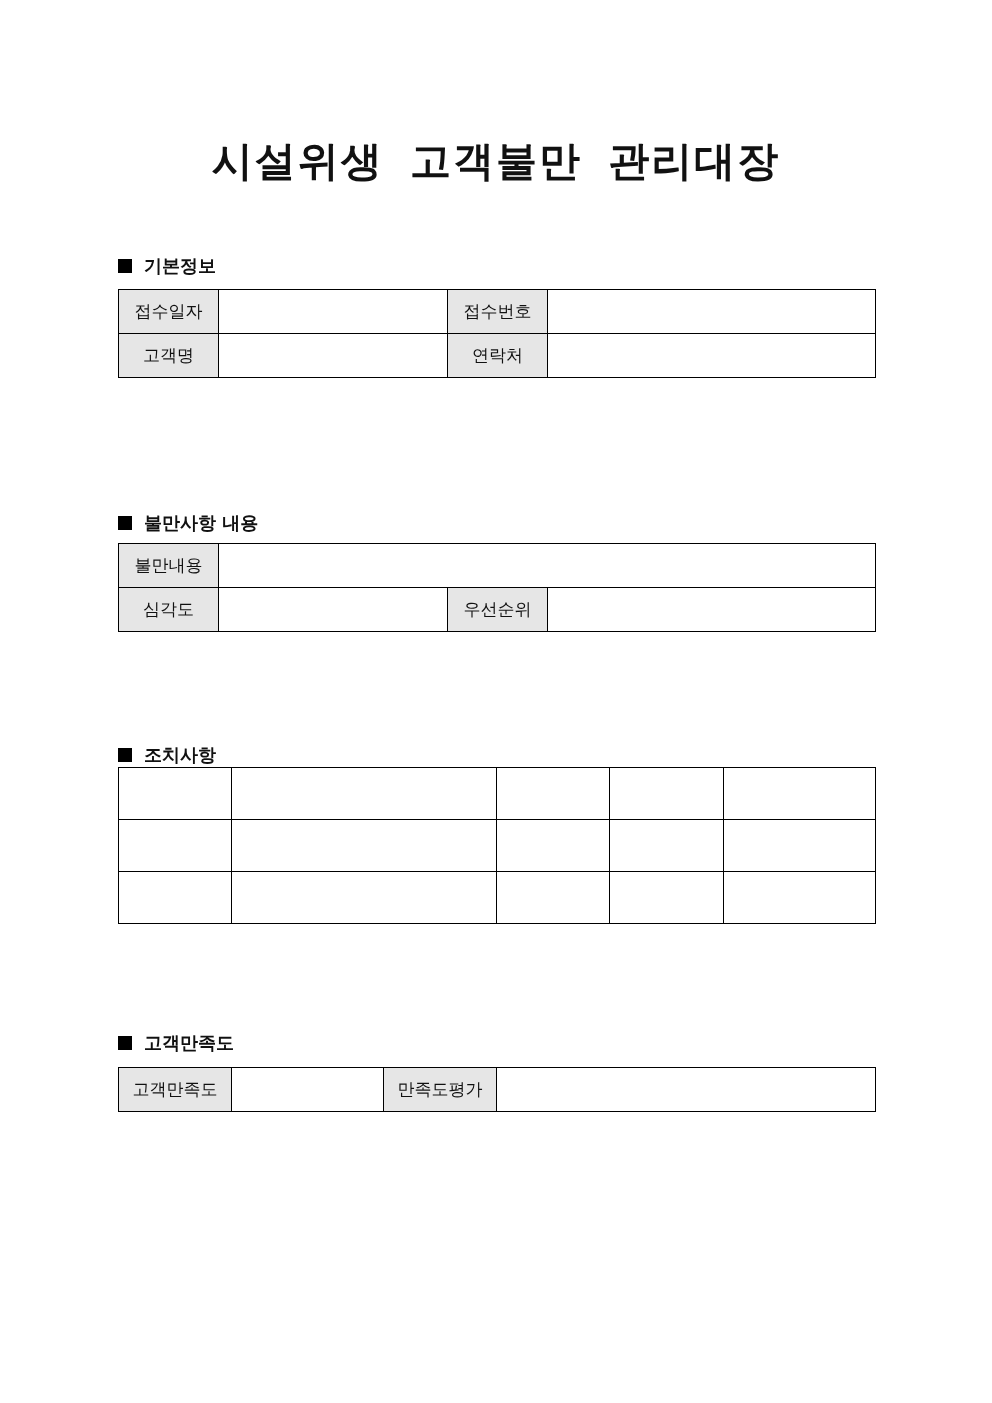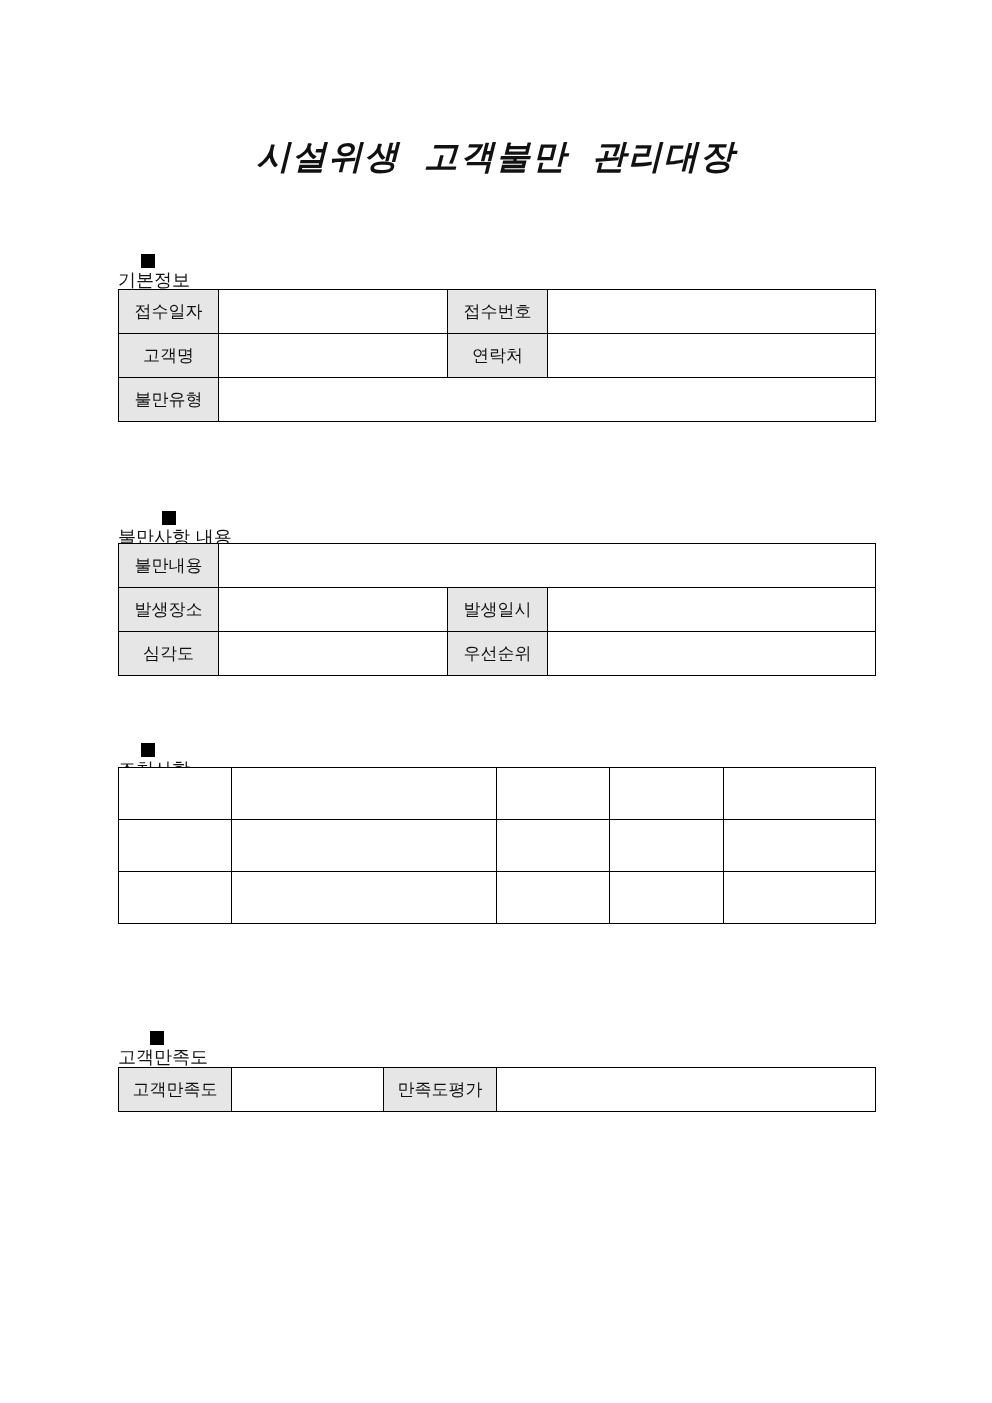--- a/index.html
+++ b/index.html
@@ -1,20 +1,20 @@
 <!DOCTYPE html>
 <html><head>
 <meta charset="utf-8">
 <style>
   html, body { margin:0; padding:0; background:#ffffff; }
   body { width:992px; height:1403px; position:relative; overflow:hidden;
          font-family:"DejaVu Sans","Liberation Sans",sans-serif; color:#111; }
   .title { position:absolute; left:0; width:992px; top:134px; text-align:center;
-           font-size:34px; font-weight:bold; letter-spacing:2px; word-spacing:10px;font-style:italic; }
-  .sec { position:absolute; left:118px; font-size:18px; font-weight:normal; display:flex; align-items:center;flex-direction:column; }
+           font-size:41px; font-weight:bold; letter-spacing:2px; word-spacing:10px; }
+  .sec { position:absolute; left:118px; font-size:18px; font-weight:bold; display:flex; align-items:center; }
   .sq { display:inline-block; width:14px; height:14px; background:#000; margin-right:12px; }
   table { position:absolute; left:118px; border-collapse:collapse; table-layout:fixed; }
   td { border:1px solid #000; padding:10px; font-size:17px; text-align:center; vertical-align:middle; }
   td.lbl { background:#e6e6e6; }
   td.val { background:#fff; }
 </style>
 </head>
 <body>
 
 <div class="title">시설위생 고객불만 관리대장</div>
@@ -36,48 +36,38 @@
     <td class="val"></td>
     <td class="lbl">접수번호</td>
     <td class="val"></td>
   </tr>
   <tr style="height:38px">
     <td class="lbl">고객명</td>
     <td class="val"></td>
     <td class="lbl">연락처</td>
     <td class="val"></td>
   </tr>
-  <tr style="height:37px">
-    <td class="lbl">불만유형</td>
-    <td class="val" colspan="3"></td>
-  </tr>
 </tbody>
   </table>
 
 <div class="sec" style="top:511px;align-items:center;">
   <span class="sq"></span>
   <span>불만사항 내용</span>
 </div>
 <table style="top:543px; width:757px;">
   <colgroup>
       <col style="width:100px">
       <col style="width:229px">
       <col style="width:100px">
       <col style="width:328px">
     </colgroup>
   <tbody>
       <tr style="height:38px">
     <td class="lbl">불만내용</td>
     <td class="val" colspan="3"></td>
-  </tr>
-  <tr style="height:37px">
-    <td class="lbl">발생장소</td>
-    <td class="val"></td>
-    <td class="lbl">발생일시</td>
-    <td class="val"></td>
   </tr>
   <tr style="height:38px">
     <td class="lbl">심각도</td>
     <td class="val"></td>
     <td class="lbl">우선순위</td>
     <td class="val"></td>
   </tr>
 </tbody>
   </table>
 

